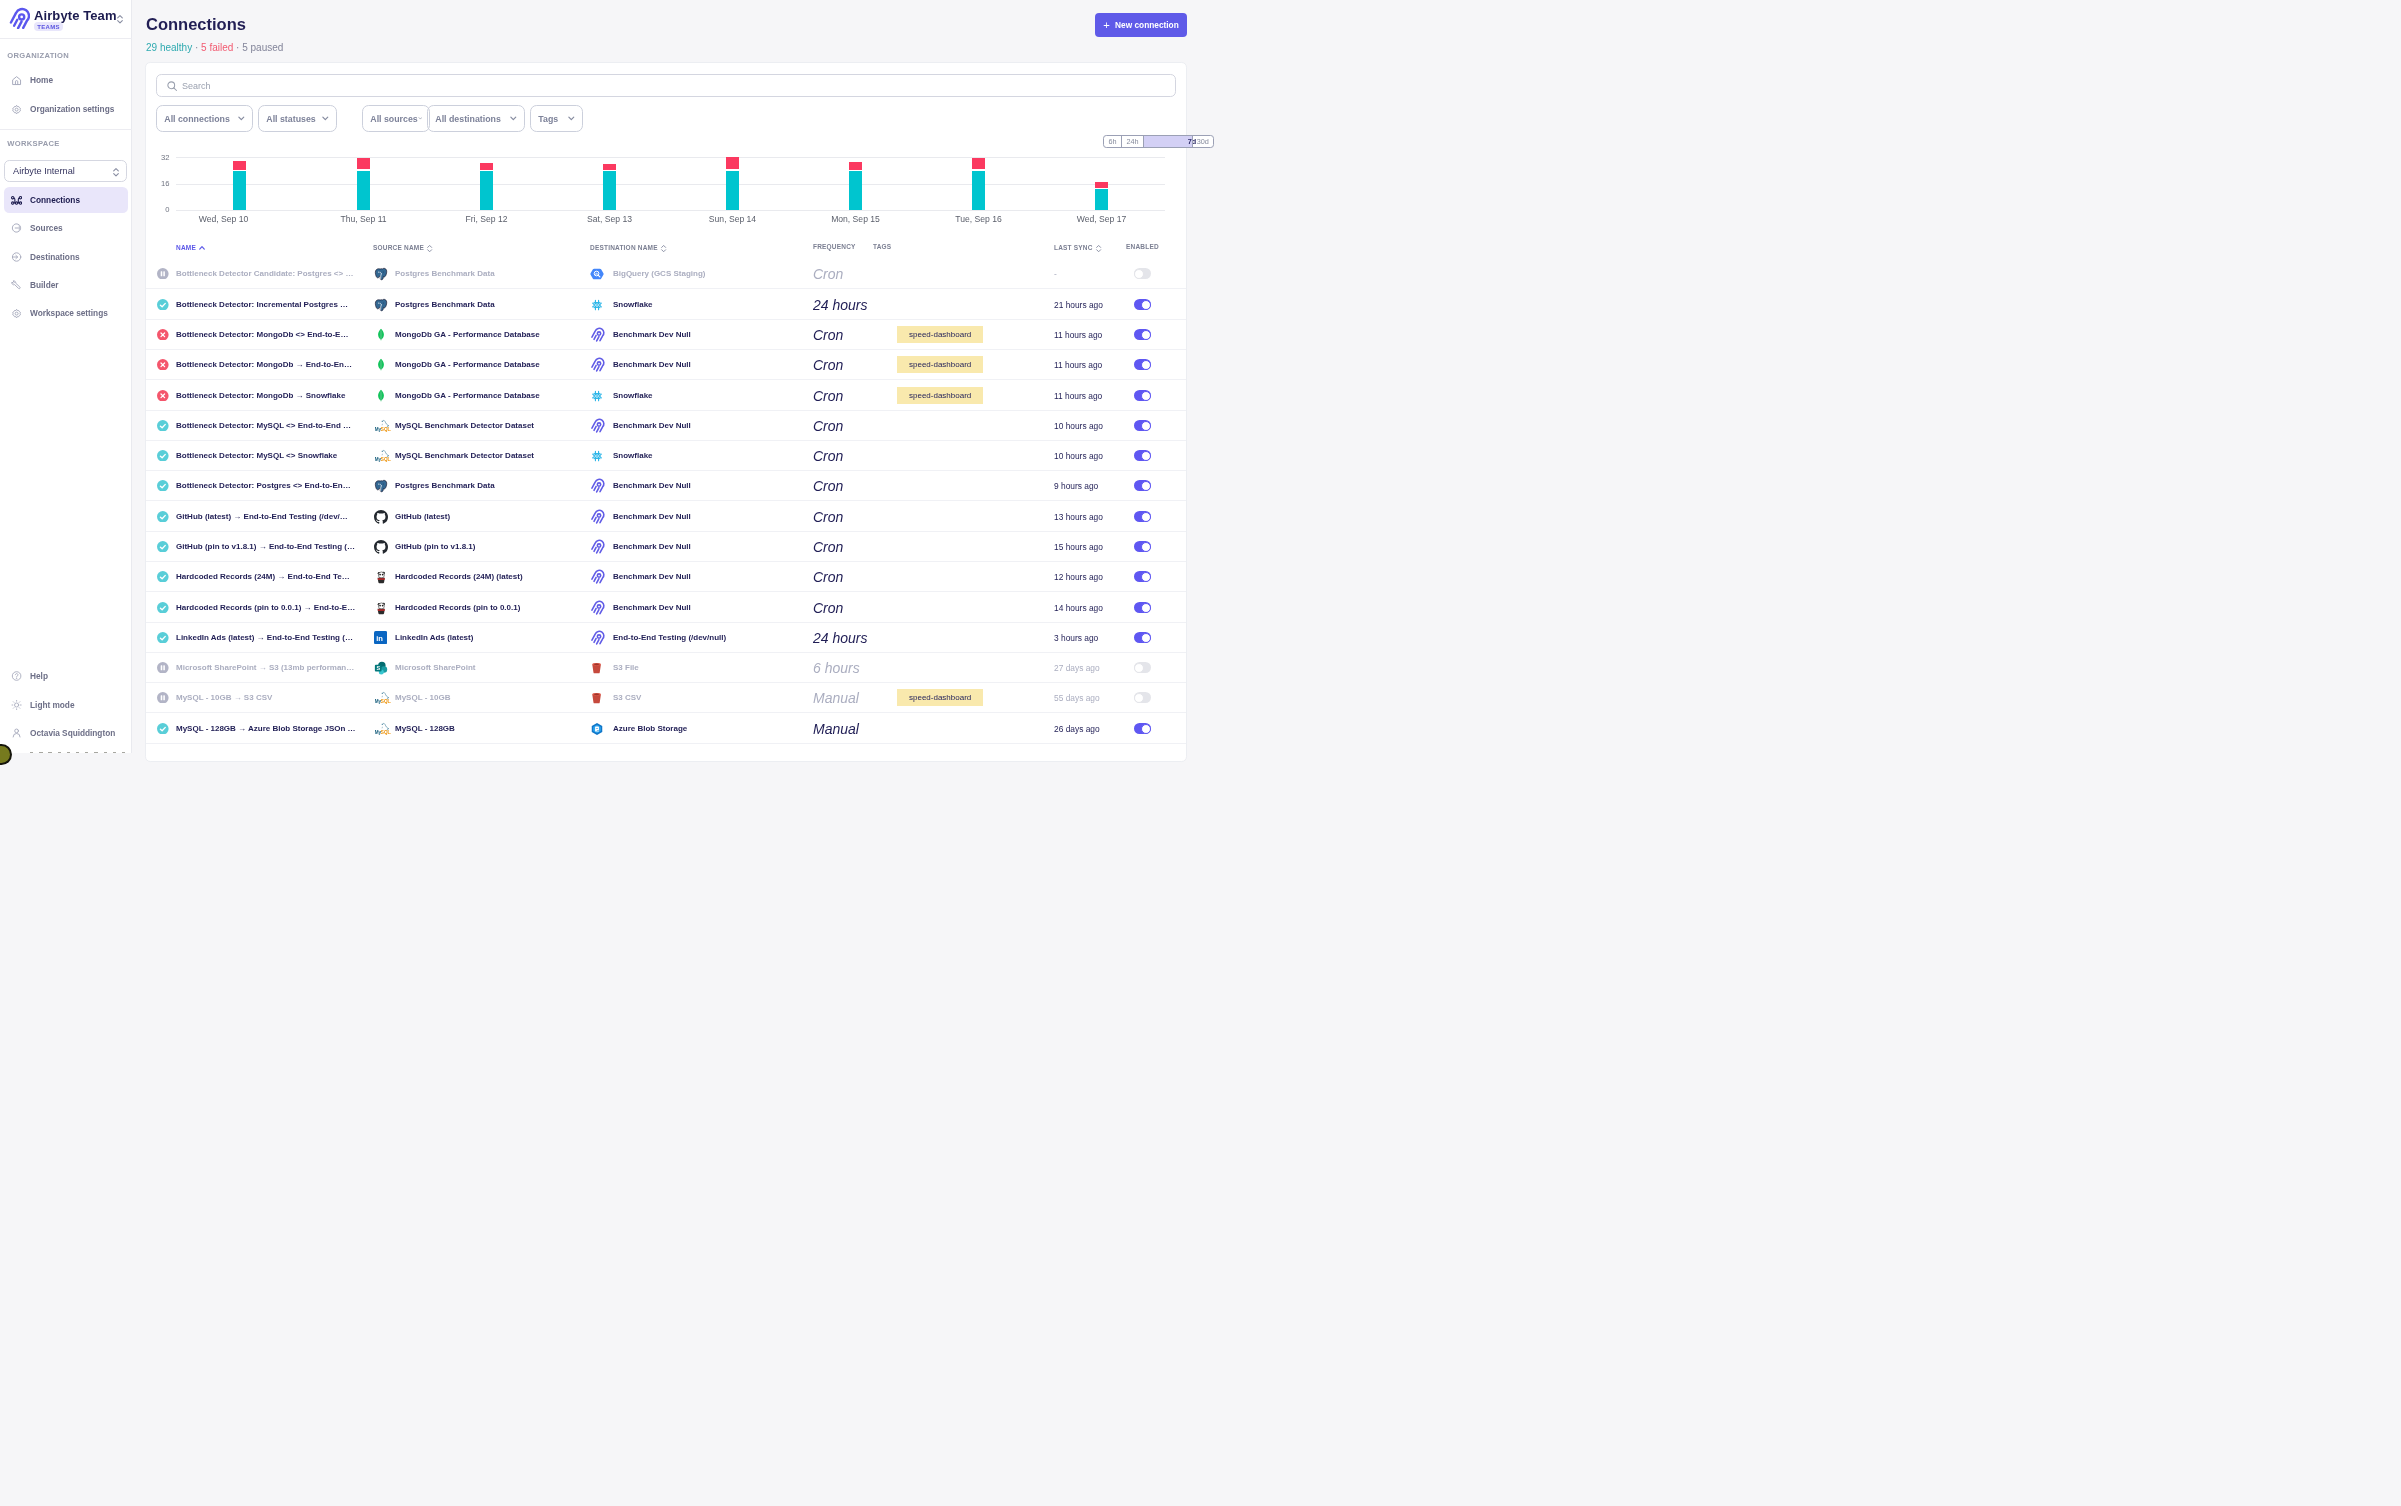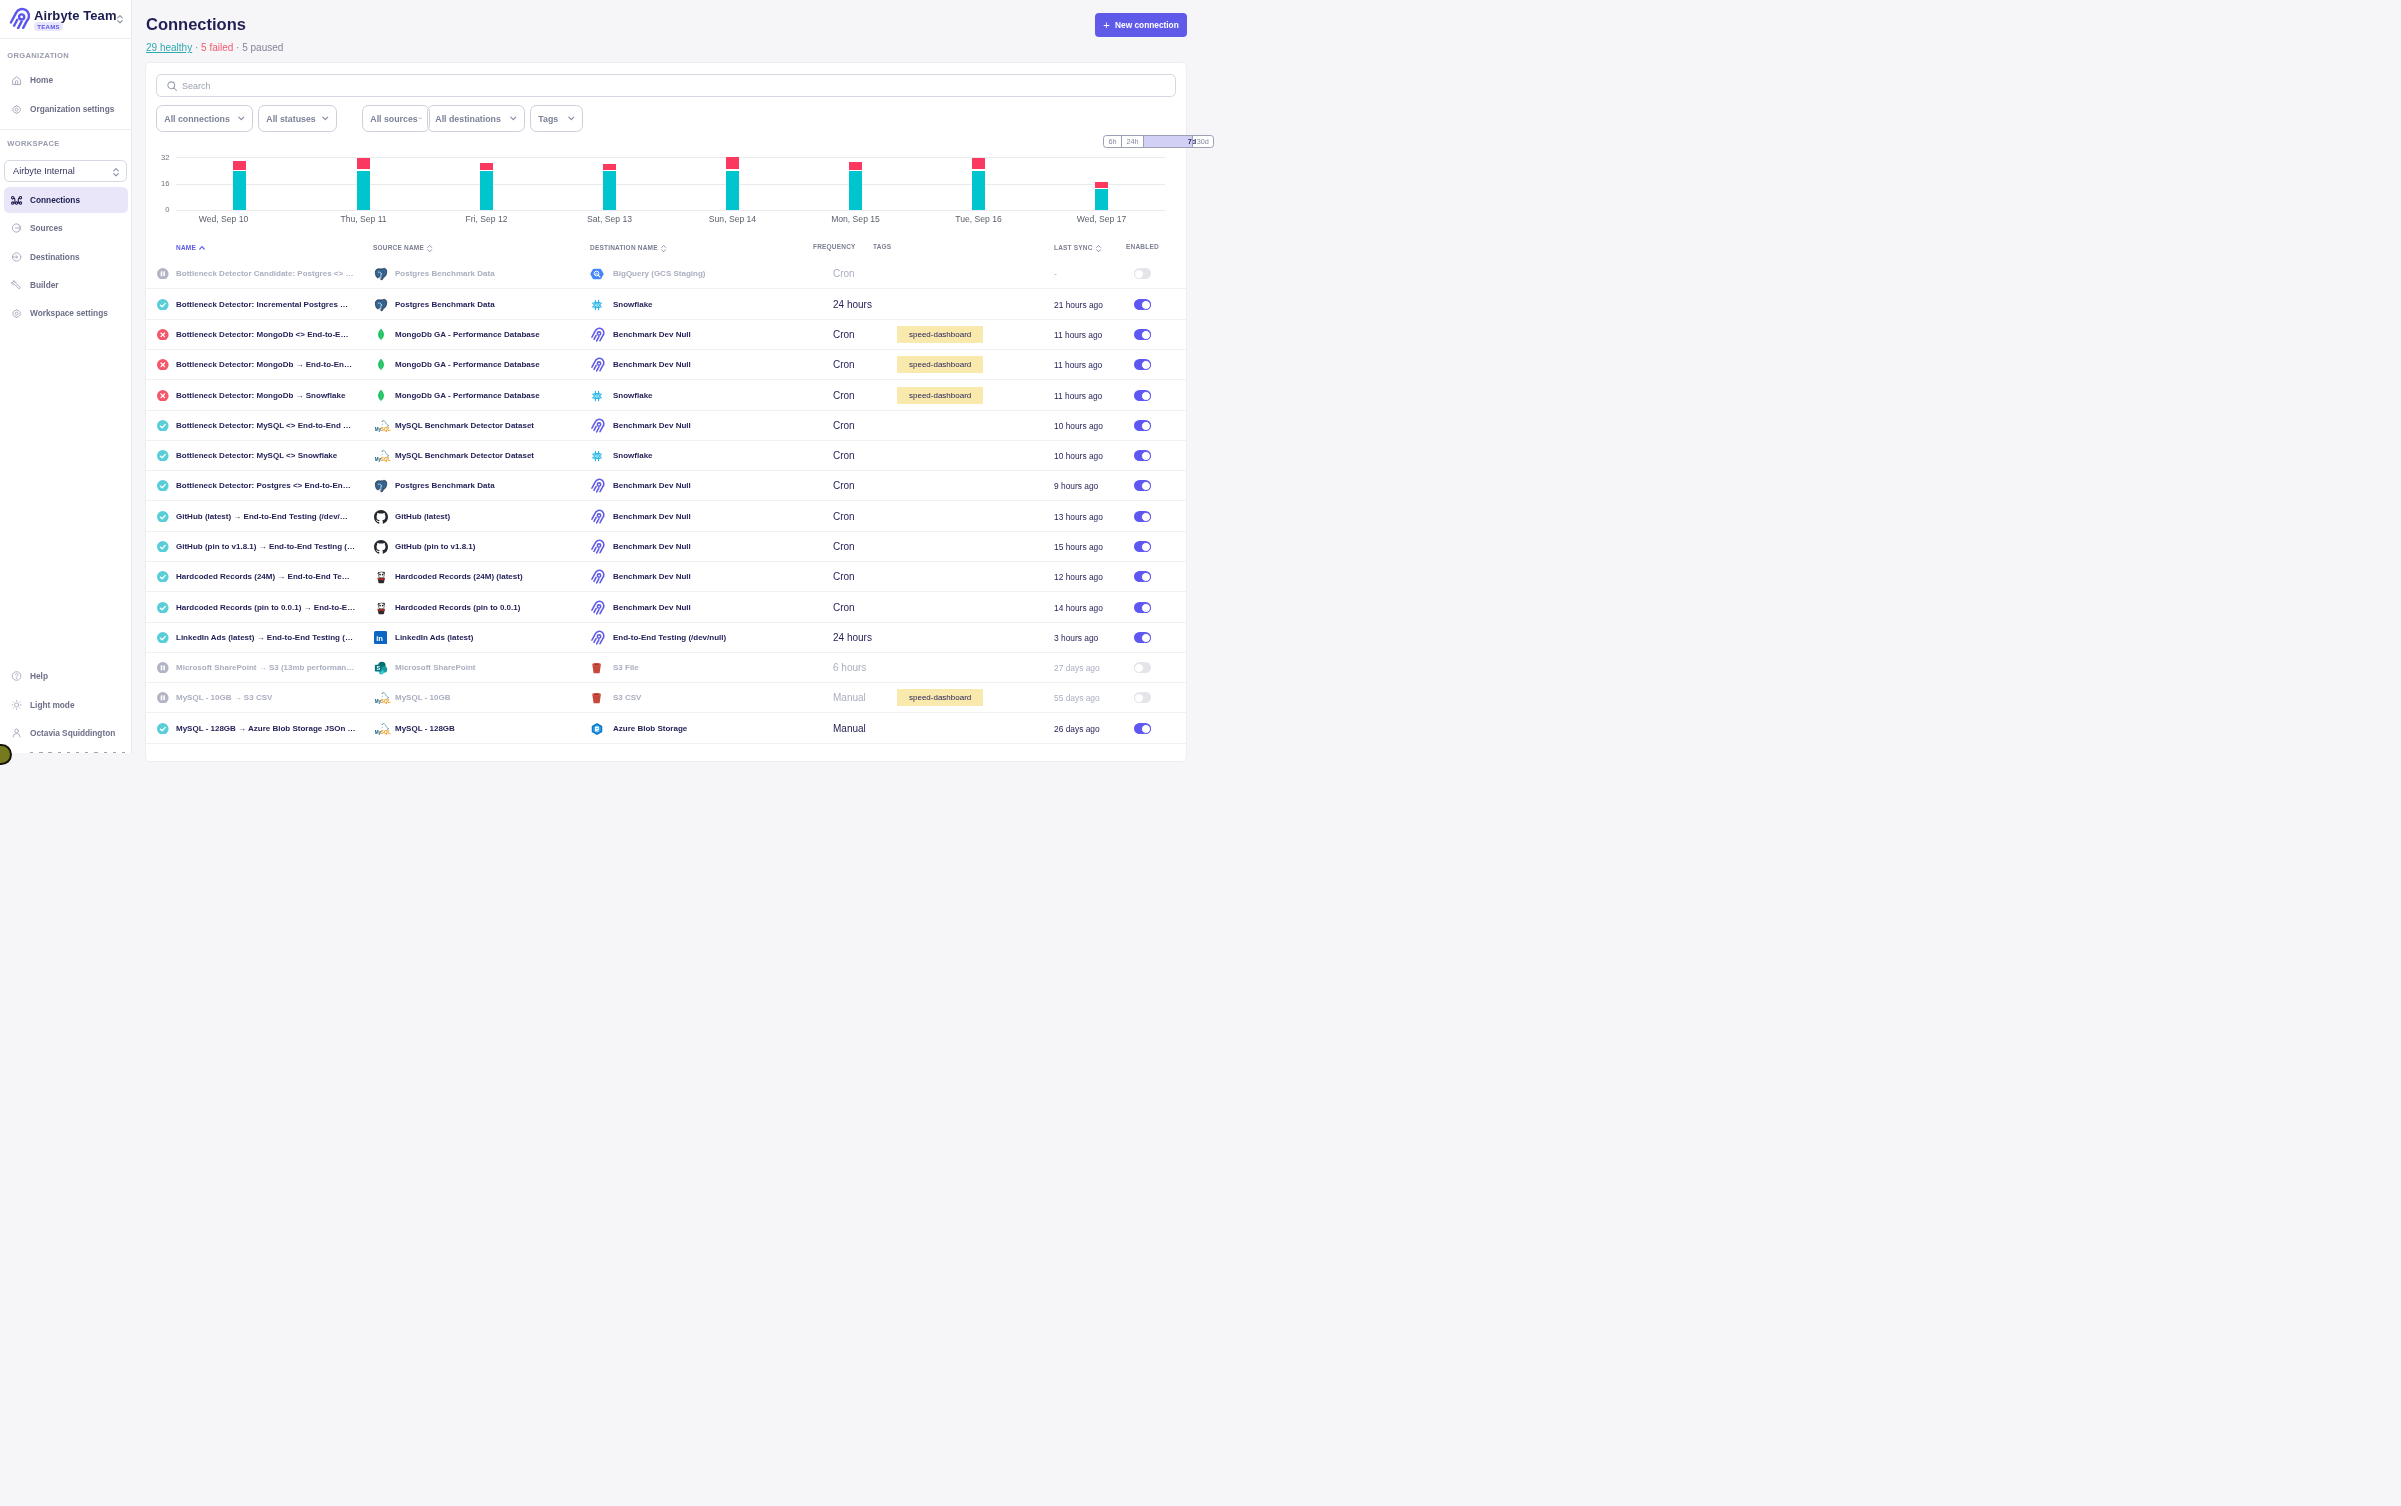--- a/index.html
+++ b/index.html
@@ -16,21 +16,21 @@
 .nitem .nlab { margin-left:7.6px; font-size:8.3px; letter-spacing:-0.03px; font-weight:bold; color:#6d6f87; }
 .nitem.active { background:#e9e6fa; }
 .nitem.active .nlab { color:#1c1b4e; }
 #wssel { position:absolute; left:4px; top:160px; width:123px; height:22.4px; border:0.7px solid #d5d7e1; border-radius:5.3px; background:#fff; }
 #wssel span { position:absolute; left:8px; top:5.3px; font-size:9.2px; color:#35345f; }
 #wssel .uf { position:absolute; right:6px; top:6px; }
 
 
 #title { position:absolute; left:146px; top:14.5px; font-size:16.5px; font-weight:bold; color:#221f55; letter-spacing:0; }
 #status { position:absolute; left:146px; top:42px; font-size:10px; color:#83859a; }
-#status .ok { color:#2faab0;text-decoration:underline; }
+#status .ok { color:#2faab0; }
 #status .bad { color:#f25a70; }
 #newconn { position:absolute; left:1095px; top:13px; width:92px; height:24.4px; background:#5f5ae8; border-radius:4px; color:#fff; font-size:8.3px; font-weight:bold; display:flex; align-items:center; justify-content:center; gap:5.3px; }
 #newconn .plus { font-size:11.2px; font-weight:normal; margin-top:-1.3px; }
 
 
 #card { position:absolute; left:145px; top:62px; width:1042px; height:700px; background:#fff; border-radius:5.3px; border:0.7px solid #eceef2; }
 #search { position:absolute; left:156px; top:74px; width:1020px; height:23px; border:0.7px solid #d4d6e0; border-radius:5.3px; background:#fff; }
 #search .sic { position:absolute; left:8.6px; top:5.3px; }
 #search .ph { position:absolute; left:25px; top:6px; font-size:9px; color:#9ca2b0; }
 .filter { position:absolute; top:105px; height:27px; border:0.7px solid #ccd0dc; border-radius:6.6px; display:flex; align-items:center; justify-content:space-between; padding:0 6.6px 0 7.3px; white-space:nowrap; }
@@ -56,21 +56,21 @@
 .sorti { display:flex; margin-top:0.7px; }
 .sortup { display:flex; margin-top:1.3px; }
 .row { position:absolute; left:146px; width:1040px; height:30px; border-bottom:0.7px solid #f0f1f5; }
 .cell { position:absolute; top:0; height:100%; display:flex; align-items:center; }
 .row .stic { left:11px; }
 .row .name { left:30px; font-size:8px; font-weight:bold; color:#201e55;text-align:center; }
 .row .sic { left:228px; }
 .row .sname { left:249px; font-size:8px; font-weight:bold; color:#201e55; }
 .row .dic { left:444px; }
 .row .dname { left:467px; font-size:8px; font-weight:bold; color:#201e55; }
-.row .freq { left:687px; font-size:10px; color:#201e55; }
+.row .freq { left:667px; font-size:14px; color:#201e55;font-style:italic; }
 .row .tags { left:727px; }
 .row .lsync { left:908px; font-size:8.4px; color:#201e55; }
 .row .tglc { left:988px; }
 .row.muted .name, .row.muted .sname, .row.muted .dname, .row.muted .freq, .row.muted .lsync { color:#abaec0; }
 .chip { background:#f9e9ad; border-radius:0; height:17px; display:flex; align-items:center; padding:0 12px; font-size:8px; color:#27255c;margin-left:24px; }
 .tgl { width:16.5px; height:10.6px; border-radius:5.6px; position:relative; }
 .tgl.on { background:#5f57f2; }
 .tgl.off { background:#e4e5ea; }
 .tgl .knob { position:absolute; top:0.3px; width:10px; height:10px; background:#fff; border-radius:50%; }
 .tgl.on .knob { right:0; border:1px solid #5f57f2; }

